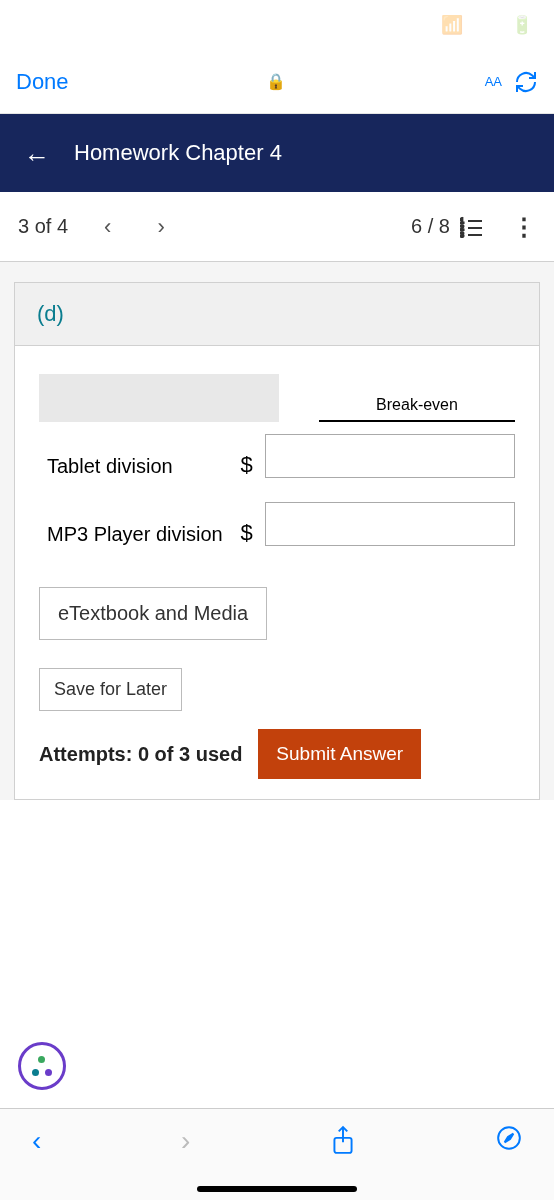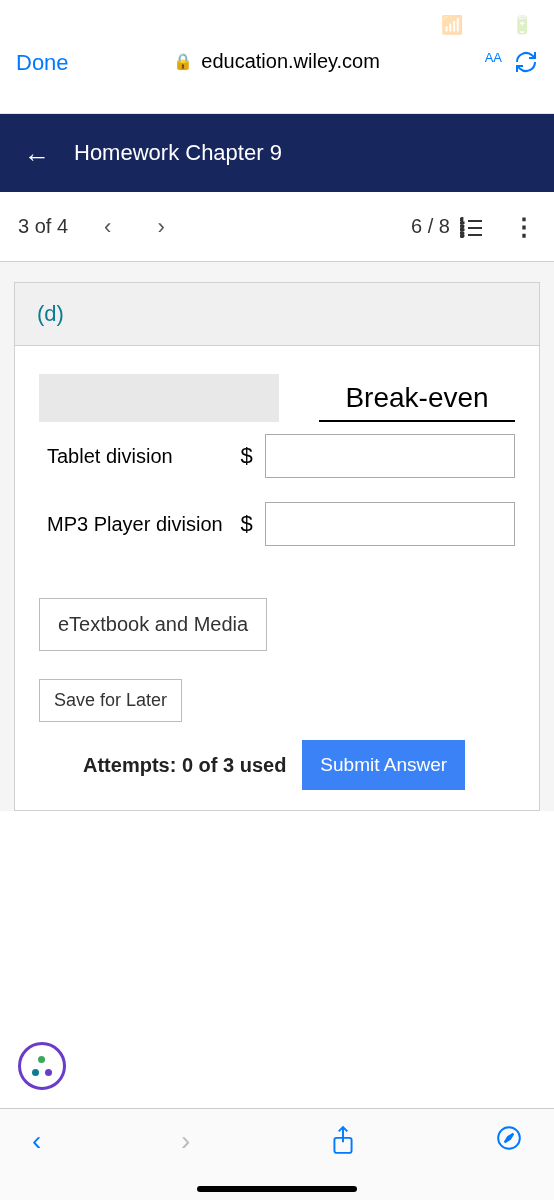--- a/index.html
+++ b/index.html
@@ -18,21 +18,21 @@
       align-items: center;
       padding: 0 20px;
       color: rgba(255,255,255,0.3);
       font-size: 18px;
       font-weight: 600;
     }
     .status-right { display: flex; gap: 6px; align-items: center; }
     .safari-bar {
       height: 64px;
       display: flex;
-      align-items: flex-start;
+      align-items: center;
       padding: 0 16px;
       gap: 12px;
       border-bottom: 1px solid #e5e5e5;
     }
     .done-btn {
       color: #007aff;
       font-size: 22px;
       font-weight: 400;
     }
     .url-container {
@@ -102,29 +102,29 @@
     .table-header-row {
       display: flex;
       min-height: 48px;
       align-items: flex-end;
     }
     .th-label-cell { width: 240px; background: #e8e8e8; height: 48px; }
     .th-dollar-cell { width: 36px; }
     .th-header-cell {
       flex: 1;
       text-align: center;
-      font-size: 28px;
+      font-size: 16px;
       font-weight: 400;
       padding-bottom: 6px;
       border-bottom: 2px solid #000;
       margin-left: 4px;
     }
     .table-row {
       display: flex;
-      align-items: center;
+      align-items: flex-end;
       min-height: 66px;
       padding: 12px 0;
     }
     .row-label {
       width: 240px;
       font-size: 20px;
       padding-left: 8px;
     }
     .dollar-sign {
       width: 36px;
@@ -134,21 +134,21 @@
     .answer-input {
       flex: 1;
       height: 44px;
       border: 1px solid #aaa;
       font-size: 18px;
       padding: 0 8px;
       margin-left: 4px;
     }
     .etext-btn {
       display: inline-block;
-      margin-top: 40px;
+      margin-top: 29px;
       border: 1px solid #bbb;
       padding: 14px 18px;
       font-size: 20px;
       color: #333;
       background: #fff;
     }
     .action-row {
       margin-top: 28px;
       display: flex;
       flex-wrap: wrap;
@@ -160,25 +160,24 @@
       padding: 10px 14px;
       font-size: 18px;
       color: #333;
       background: #fff;
     }
     .attempts-row {
       margin-top: 18px;
       display: flex;
       align-items: center;
       gap: 16px;
-      margin-left: 44px;
     }
     .attempts-text { font-size: 20px; font-weight: 600; color: #222; }
     .submit-btn {
-      background: #3b82f6;
+      background: #c2410c;
       color: #fff;
       padding: 14px 18px;
       font-size: 19px;
       border: none;
     }
     .help-circle {
       position: absolute;
       left: 18px;
       bottom: 110px;
       width: 48px;
@@ -237,36 +236,35 @@
     <span>📶</span>
     <span>50%</span>
     <span>🔋</span>
   </div>
 </div>
 
 <div class="safari-bar">
   <span class="done-btn">Done</span>
   <div class="url-container">
     <span class="lock-icon">🔒</span>
-    <span>education.wiley.com</span>
   </div>
   <span class="aa-btn">AA</span>
   <span class="refresh-icon">
     <svg width="24" height="24" viewBox="0 0 24 24" fill="none" stroke="#007aff" stroke-width="2">
         <path d="M21 2v6h-6"></path>
         <path d="M3 12a9 9 0 0 1 15-6.7L21 8"></path>
         <path d="M3 22v-6h6"></path>
         <path d="M21 12a9 9 0 0 1-15 6.7L3 16"></path>
       </svg>
   </span>
 </div>
 
 <div class="nav-header">
   <span class="back-arrow">←</span>
-  <span>Homework Chapter 9</span>
+  <span>Homework Chapter 4</span>
 </div>
 
 <div class="question-nav">
   <span class="q-counter">3 of 4</span>
   <span class="nav-chev">‹</span>
   <span class="nav-chev">›</span>
   <span class="q-spacer"></span>
   <span class="part-counter">6 / 8</span>
   <span class="list-icon">
     <svg width="24" height="24" viewBox="0 0 24 24" fill="none" stroke="#333" stroke-width="2">

